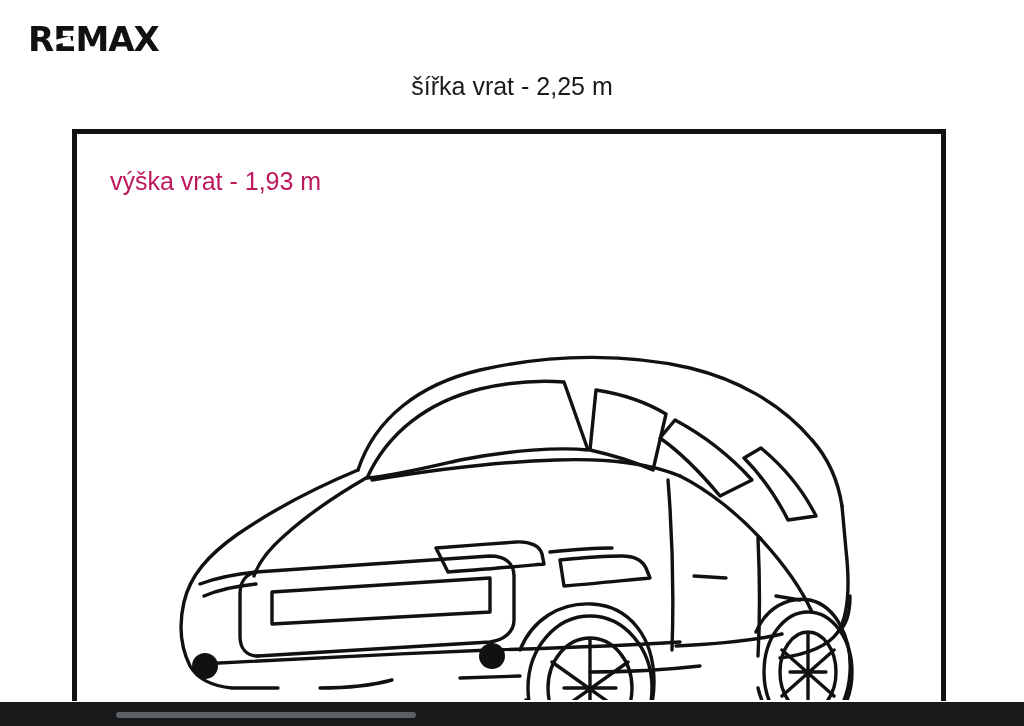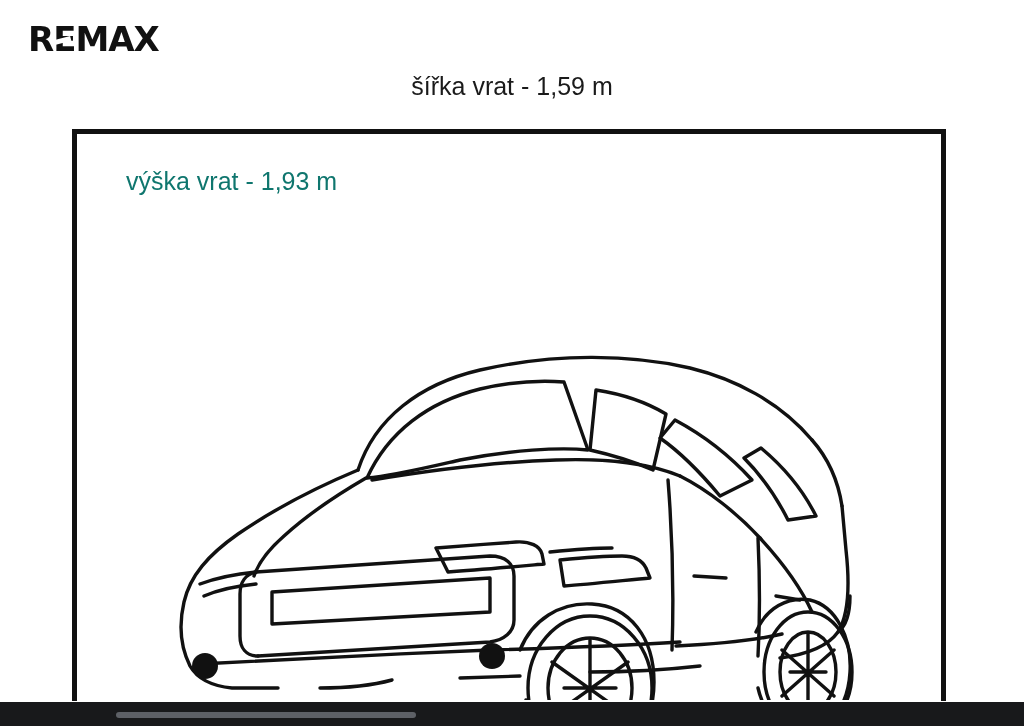--- a/index.html
+++ b/index.html
@@ -66,24 +66,24 @@
     height: 572px;
     border-left: 5px solid #111111;
     border-top: 5px solid #111111;
     border-right: 5px solid #111111;
     border-bottom: none;
     box-sizing: border-box;
     background: transparent;
   }
   .height-caption {
     position: absolute;
-    left: 126px;
+    left: 110px;
     top: 167px;
     font-size: 25px;
-    color: #0f766e;
+    color: #be185d;
     white-space: nowrap;
   }
 
   
   .car-wrap {
     position: absolute;
     left: 160px;
     top: 320px;
     width: 710px;
     height: 380px;
@@ -116,21 +116,21 @@
 </head>
 <body>
 
 <div id="page-root">
 
   <div class="logo">
     <span>REMAX</span>
     <span class="logo-bar"></span>
   </div>
 
-  <div class="top-caption">šířka vrat - 1,59 m</div>
+  <div class="top-caption">šířka vrat - 2,25 m</div>
 
   <div class="door-frame"></div>
 
   <div class="height-caption">výška vrat - 1,93 m</div>
 
   <div class="car-wrap">
     <svg viewBox="0 0 710 380" xmlns="http://www.w3.org/2000/svg" fill="none" stroke="#111111" stroke-width="3.4" stroke-linecap="round" stroke-linejoin="round">
 
       <path d="M198 150 C 215 98, 260 64, 320 50 C 395 33, 470 34, 530 48 C 575 59, 620 82, 652 120"></path>
 

